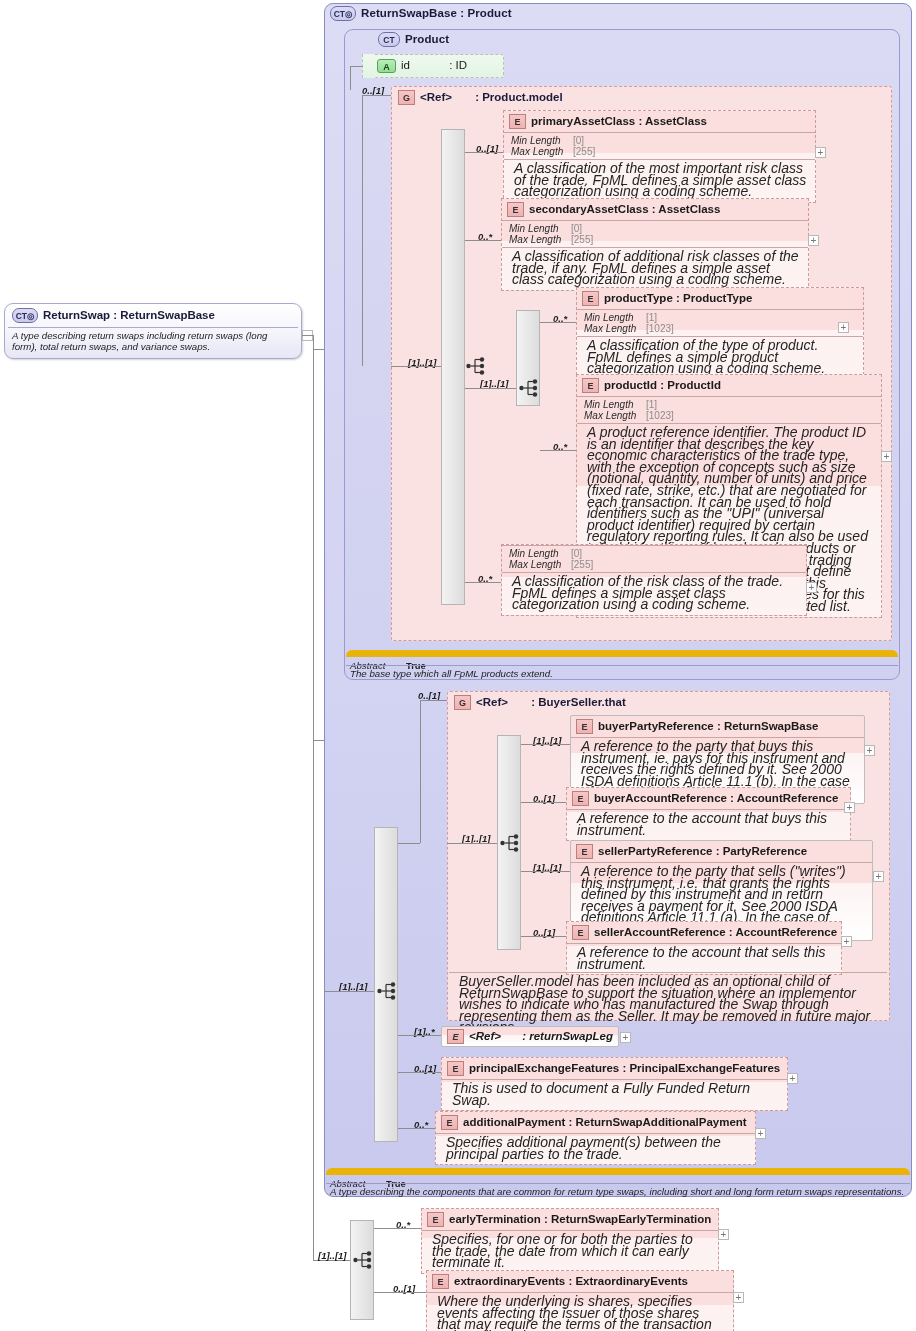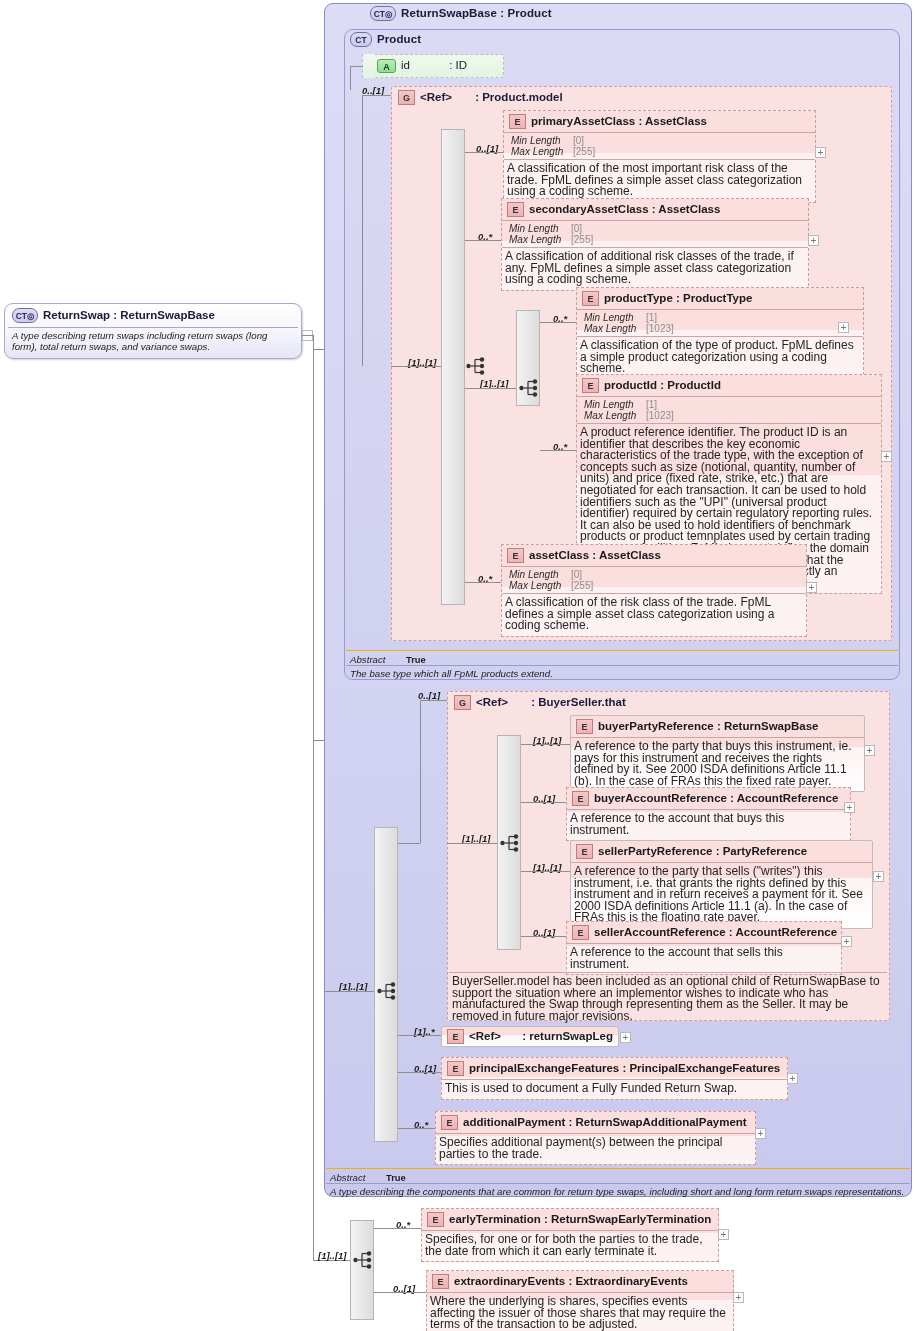--- a/index.html
+++ b/index.html
@@ -61,22 +61,22 @@
   .node .title{
     padding:3px 6px 3px 5px; font-size:11.5px; font-weight:bold; color:#1a1a1a; white-space:nowrap;
   }
   .node .facets{
     border-top:1px solid #c9a5a5; padding:2px 6px 2px 7px; font-size:10px; color:#2b2b2b;
   }
   .node .facets .row{ display:block; line-height:11px; white-space:nowrap;}
   .node .facets .fl{ display:inline-block; width:62px; font-style:italic;}
   .node .facets .fv{ color:#8c8c8c;}
   .node .doc{
-    border-top:1px solid #c9a5a5; padding:3px 7px 4px 3px;
-    font-size:12px; color:#242424; line-height:11.6px;
+    border-top:1px solid #c9a5a5; padding:3px 7px 4px 10px;
+    font-size:14px; font-style:italic; color:#242424; line-height:11.6px;
   }
 
   
   .attr{
     position:absolute; height:24px;
     background:linear-gradient(180deg,#eef9ee,#e2f4e2);
     border:1px dashed #bdbdbd; border-radius:3px;
   }
   .attr .inner{ padding:4px 8px 0 14px; font-size:11.5px; white-space:nowrap;}
   .attr .arrow{
@@ -105,43 +105,43 @@
   
   .plus{
     position:absolute; width:11px; height:11px;
     border:1px solid #b8b8b8; background:#fdfdfd;
     font-size:10px; line-height:9px; text-align:center; color:#777;
     font-family:"Liberation Sans",sans-serif;
   }
 
   
   .absrow{
-    position:absolute; border-top:1px solid #eab308;
-    font-size:9.7px; color:#1c1c1c; white-space:nowrap;
+    position:absolute; border-top:7px solid #eab308;
+    font-size:9.7px; color:#1c1c1c; white-space:nowrap;border-radius:6px;
   }
   .absrow .k{ font-style:italic; display:inline-block; width:56px;}
   .absrow .v{ font-weight:bold; font-size:9.4px;}
   .absdoc{
     position:absolute; border-top:1px solid #9b9bc5;
     font-size:9.7px; font-style:italic; color:#1c1c1c; padding-top:2px;
   }
 </style>
 </head>
 <body>
 
 <div class="ct-outer" style="left:324px; top:3px; width:588px; height:1194px;"></div>
 
-<div class="hdr" style="left:330px; top:6px;margin-left:40px;">
+<div class="hdr" style="left:330px; top:6px;">
   <span class="ico ct">CT◎</span><span class="nm">ReturnSwapBase : Product</span>
 </div>
 
 <div class="ct-inner" style="left:344px; top:29px; width:556px; height:651px;"></div>
 
 <div class="hdr" style="left:350px; top:32px;">
-  <span class="ico ct" style="width:22px;">CT</span><span class="nm">Product</span>
+  <span class="ico ct" style="width:22px;margin-left:28px;">CT</span><span class="nm">Product</span>
 </div>
 
 <div class="occ" style="left:362px; top:85px;">0..[1]</div>
 <div class="attr" style="left:362px; top:54px; width:142px;">
   <div class="arrow"></div>
   <div class="inner">
     <span class="ico a">A</span><span>id</span>
     <span style="display:inline-block;width:36px;"></span><span>: ID</span>
   </div>
 </div>
@@ -233,21 +233,20 @@
     <span class="row"><span class="fl">Min Length</span><span class="fv">[1]</span></span>
     <span class="row"><span class="fl">Max Length</span><span class="fv">[1023]</span></span>
   </div>
   <div class="doc">A product reference identifier. The product ID is an identifier that describes the key economic characteristics of the trade type, with the exception of concepts such as size (notional, quantity, number of units) and price (fixed rate, strike, etc.) that are negotiated for each transaction. It can be used to hold identifiers such as the "UPI" (universal product identifier) required by certain regulatory reporting rules. It can also be used to hold identifiers of benchmark products or product temnplates used by certain trading systems or facilities. FpML does not define the domain values associated with this element. Note that the domain values for this element are not strictly an enumerated list.</div>
 </div>
 <div class="plus" style="left:881px; top:451px;">+</div>
 
 <div class="occ" style="left:478px; top:573px;">0..*</div>
 <div class="ln lnh" style="left:465px; top:582px; width:36px;"></div>
 <div class="node" style="left:501px; top:544px; width:306px;">
-  <div class="title"><span class="ico e">E</span><span>assetClass : AssetClass</span></div>
   <div class="facets">
     <span class="row"><span class="fl">Min Length</span><span class="fv">[0]</span></span>
     <span class="row"><span class="fl">Max Length</span><span class="fv">[255]</span></span>
   </div>
   <div class="doc">A classification of the risk class of the trade. FpML defines a simple asset class categorization using a coding scheme.</div>
 </div>
 <div class="plus" style="left:806px; top:582px;">+</div>
 
 <div class="absrow" style="left:346px; top:650px; width:552px; padding:3px 0 1px 4px;">
   <span class="k">Abstract</span><span class="v">True</span>
@@ -330,21 +329,21 @@
 <div class="occ" style="left:339px; top:981px;">[1]..[1]</div>
 <div class="ln lnh" style="left:324px; top:991px; width:50px;"></div>
 
 <div class="ln lnv" style="left:420px; top:700px; height:143px;"></div>
 <div class="ln lnh" style="left:420px; top:700px; width:27px;"></div>
 <div class="ln lnh" style="left:398px; top:843px; width:22px;"></div>
 
 <div class="occ" style="left:414px; top:1026px;">[1]..*</div>
 <div class="ln lnh" style="left:398px; top:1035px; width:43px;"></div>
 <div class="node solid" style="left:441px; top:1026px; width:178px; height:21px;">
-  <div class="title" style="padding:2px 6px 3px 5px;">
+  <div class="title" style="padding:2px 6px 3px 5px;font-style:italic;">
     <span class="ico e">E</span><span>&lt;Ref&gt;</span>
     <span style="display:inline-block;width:18px;"></span><span>: returnSwapLeg</span>
   </div>
 </div>
 <div class="plus" style="left:620px; top:1032px;">+</div>
 
 <div class="occ" style="left:414px; top:1063px;">0..[1]</div>
 <div class="ln lnh" style="left:398px; top:1072px; width:43px;"></div>
 <div class="node" style="left:441px; top:1057px; width:347px;">
   <div class="title"><span class="ico e">E</span><span>principalExchangeFeatures : PrincipalExchangeFeatures</span></div>

